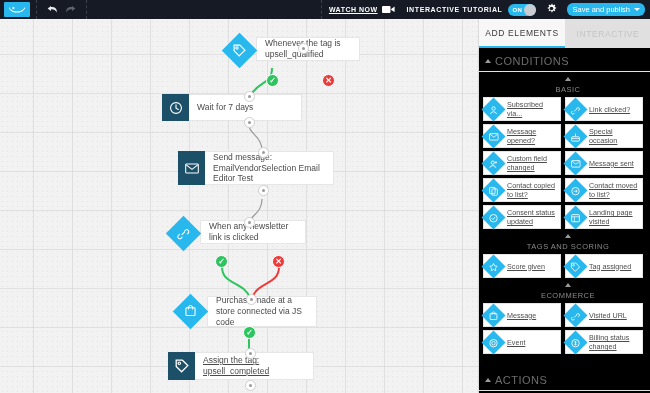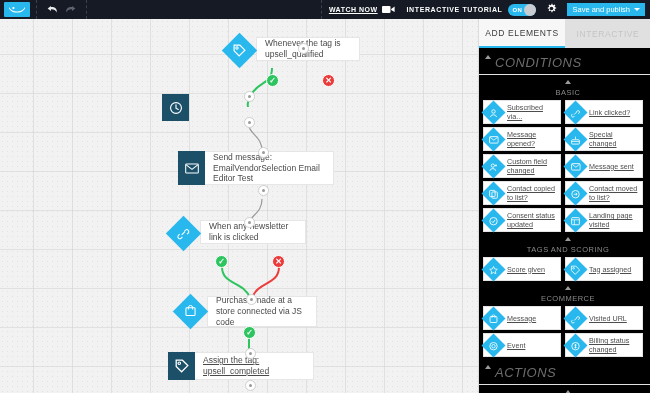--- a/index.html
+++ b/index.html
@@ -41,21 +41,21 @@
     width:28px;height:12px;border-radius:6px;background:#29b8ed;
     display:flex;align-items:center;position:relative;margin-right:10px;
   }
   .toggle-text{color:#fff;font-size:6px;font-weight:bold;margin-left:4px;letter-spacing:.3px;}
   .toggle-knob{
     position:absolute;right:0;top:0;width:12px;height:12px;border-radius:50%;
     background:#c9ccd1;
   }
   .gear{margin-right:10px;}
   .publish-btn{
-    height:13px;background:#29b8ed;color:#fff;border-radius:0;
+    height:13px;background:#29b8ed;color:#fff;border-radius:6px;
     display:flex;align-items:center;padding:0 5px;margin-right:5px;
     font-size:7.5px;gap:4px;
   }
   .caret-d{
     width:0;height:0;border-left:3px solid transparent;border-right:3px solid transparent;
     border-top:3px solid #fff;
   }
 
   
   .canvas{
@@ -115,24 +115,23 @@
   }
   .panel-tabs{display:flex;height:29px;background:#ededed;}
   .tab{
     flex:1;display:flex;align-items:center;justify-content:center;
     font-size:8.5px;letter-spacing:.6px;color:#444;background:#f7f7f7;
   }
   .tab.active{background:#f7f7f7;color:#3b3b3b;border-bottom:2px solid #29b8ed;}
   .tab.disabled{background:#e0e0e0;color:#c5c5c5;}
   .panel-scroll{height:345px;overflow:hidden;padding-top:2px;}
   .group-head{
-    display:flex;align-items:flex-start;gap:4px;padding:5px 6px 4px 6px;
-    font-size:13px;color:#6d6d6d;letter-spacing:.5px;
+    display:flex;align-items:center;gap:4px;padding:5px 6px 4px 6px;
+    font-size:11px;color:#6d6d6d;letter-spacing:.5px;
     border-bottom:1px solid #e2e2e2;
-    font-style:italic;
   }
   .sub-head{
     display:flex;align-items:center;gap:4px;padding:5px 6px 3px 12px;
     font-size:7.5px;color:#8a8a8a;letter-spacing:.5px;flex-direction:column;
   }
   .tri{
     width:0;height:0;border-left:3px solid transparent;border-right:3px solid transparent;
     border-bottom:4px solid #9b9b9b;
   }
   .el-grid{display:flex;flex-wrap:wrap;padding:0 4px;gap:3px 4px;}
@@ -241,20 +240,23 @@
     <div class="badge no" style="left:322px;top:55px;">
       <span>✕</span>
     </div>
 
     <div class="node" style="left:162px;top:75px;width:140px;">
       <div class="node-icon dark" style="height:27px;">
         <svg width="14" height="14" viewBox="0 0 16 16">
           <circle cx="8" cy="8" r="6.2" fill="none" stroke="#fff" stroke-width="1.3"></circle>
           <path d="M8 4.4 L8 8.2 L10.6 9.6" fill="none" stroke="#fff" stroke-width="1.3" stroke-linecap="round"></path>
         </svg>
+      </div>
+      <div class="node-body" style="width:113px;height:27px;">
+        <span>Wait for 7 days</span>
       </div>
     </div>
     <div class="dot" style="left:244px;top:72px;"></div>
     <div class="dot" style="left:244px;top:98px;"></div>
 
     <div class="node" style="left:178px;top:132px;width:156px;">
       <div class="node-icon dark" style="height:34px;">
         <svg width="14" height="11" viewBox="0 0 16 12">
           <rect x="0.8" y="0.8" width="14.4" height="10.4" rx="1" fill="none" stroke="#fff" stroke-width="1.2"></rect>
           <path d="M1.4 1.8 L8 7 L14.6 1.8" fill="none" stroke="#fff" stroke-width="1.2"></path>
@@ -381,21 +383,21 @@
         <div class="el">
           <div class="el-ico">
               <span class="d">
             <svg width="10" height="10" viewBox="0 0 14 14">
                   <rect x="1.6" y="6.4" width="10.8" height="6" rx="1" fill="none" stroke="#fff" stroke-width="1.2"></rect>
                   <path d="M1.6 8.8 h10.8" stroke="#fff" stroke-width="1"></path>
                   <path d="M7 2 v3.6" stroke="#fff" stroke-width="1.1"></path>
                 </svg>
           </span>
             </div>
-          <div class="el-txt">Special changed</div>
+          <div class="el-txt">Special occasion</div>
         </div>
         <div class="el">
           <div class="el-ico">
               <span class="d">
             <svg width="10" height="10" viewBox="0 0 14 14">
                   <circle cx="6" cy="4.8" r="2.3" fill="none" stroke="#fff" stroke-width="1.2"></circle>
                   <path d="M1.8 12 a4.4 4.4 0 0 1 8.4 0" fill="none" stroke="#fff" stroke-width="1.2"></path>
                   <path d="M10.4 3 v3 M8.9 4.5 h3" stroke="#fff" stroke-width="1.1"></path>
                 </svg>
           </span>
@@ -532,21 +534,21 @@
             <svg width="10" height="10" viewBox="0 0 14 14">
                   <circle cx="7" cy="7" r="5.2" fill="none" stroke="#fff" stroke-width="1.2"></circle>
                   <path d="M7 3.8 v6.4 M5.4 5.4 h3.2 M5.4 8.6 h3.2" stroke="#fff" stroke-width="1.1"></path>
                 </svg>
           </span>
             </div>
           <div class="el-txt">Billing status changed</div>
         </div>
       </div>
 
-      <div class="group-head" style="margin-top:3px;">
+      <div class="group-head" style="margin-top:15px;">
         <span class="tri"></span>
         <span>ACTIONS</span>
       </div>
       <div class="sub-head">
         <span class="tri"></span>
         <span>BASIC</span>
       </div>
 
     </div>
   </div>

